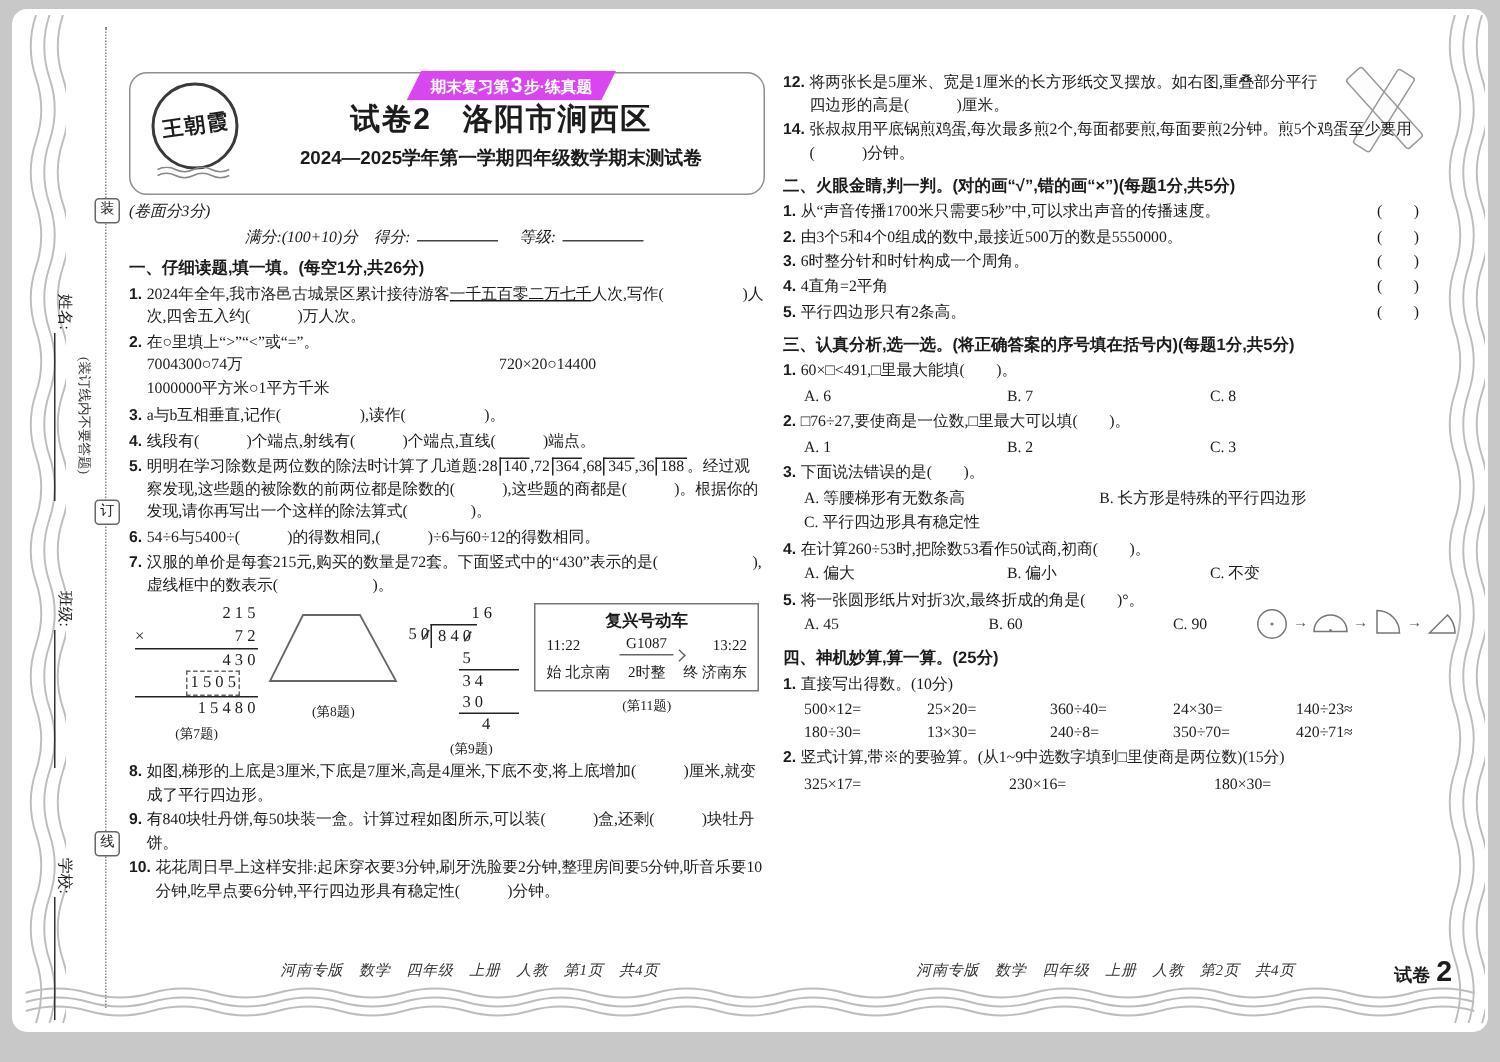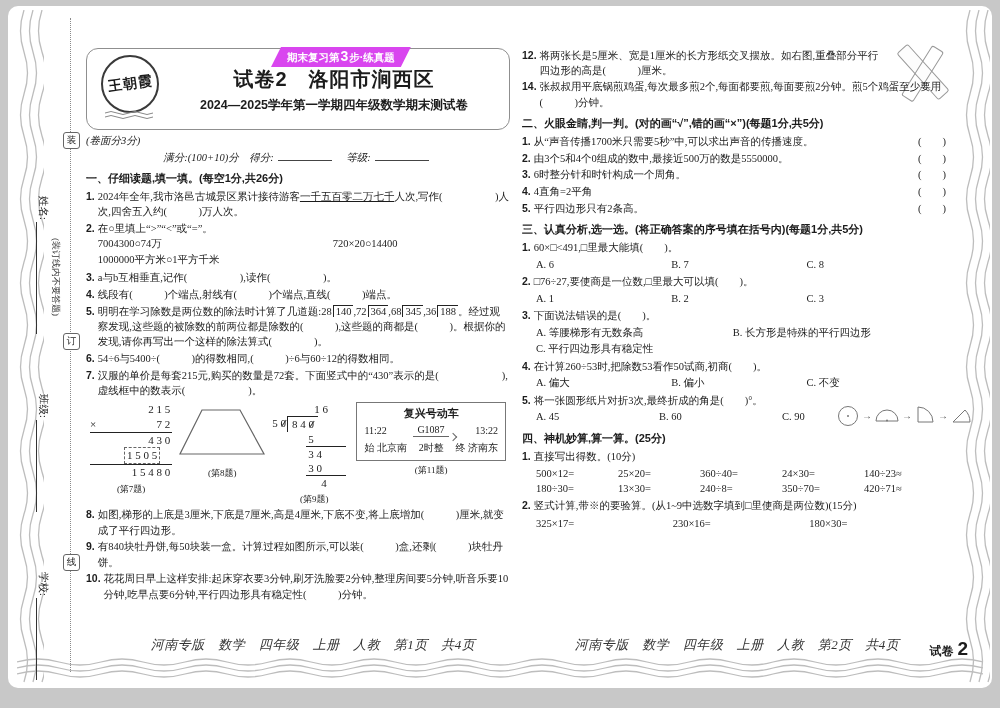--- a/index.html
+++ b/index.html
@@ -82,21 +82,21 @@
   
   .opts{display:flex;padding-left:14px;font-size:10.5px;line-height:1.5;position:relative;margin:1px 0}
   .opt{width:33%}
   .opt-wide{width:48%}
   .fold-figs{position:absolute;right:-26px;top:-7px;display:flex;align-items:center;gap:2px}
   .fold-arrow{font-size:10px;color:#555}
   
   .calc-row{display:flex;padding-left:14px;font-size:10.5px;margin:4px 0}
   .calc{flex:1}
   
-  .foot{position:absolute;bottom:34px;font-size:13px;color:#333;letter-spacing:.5px;text-align:center;font-style:italic}
+  .foot{position:absolute;bottom:34px;font-size:10px;color:#333;letter-spacing:.5px;text-align:center;font-style:italic}
   .foot-l{left:110px;width:390px}
   .foot-r{left:534px;width:390px}
   .page-tag{position:absolute;right:24px;bottom:28px;font-family:"Liberation Sans",sans-serif;font-weight:bold;display:flex;align-items:baseline}
   .pt-a{font-size:12px}
   .pt-b{font-size:19px;margin-left:4px}
 </style>
 </head>
 <body>
 
 <svg width="0" height="0" style="position:absolute">

